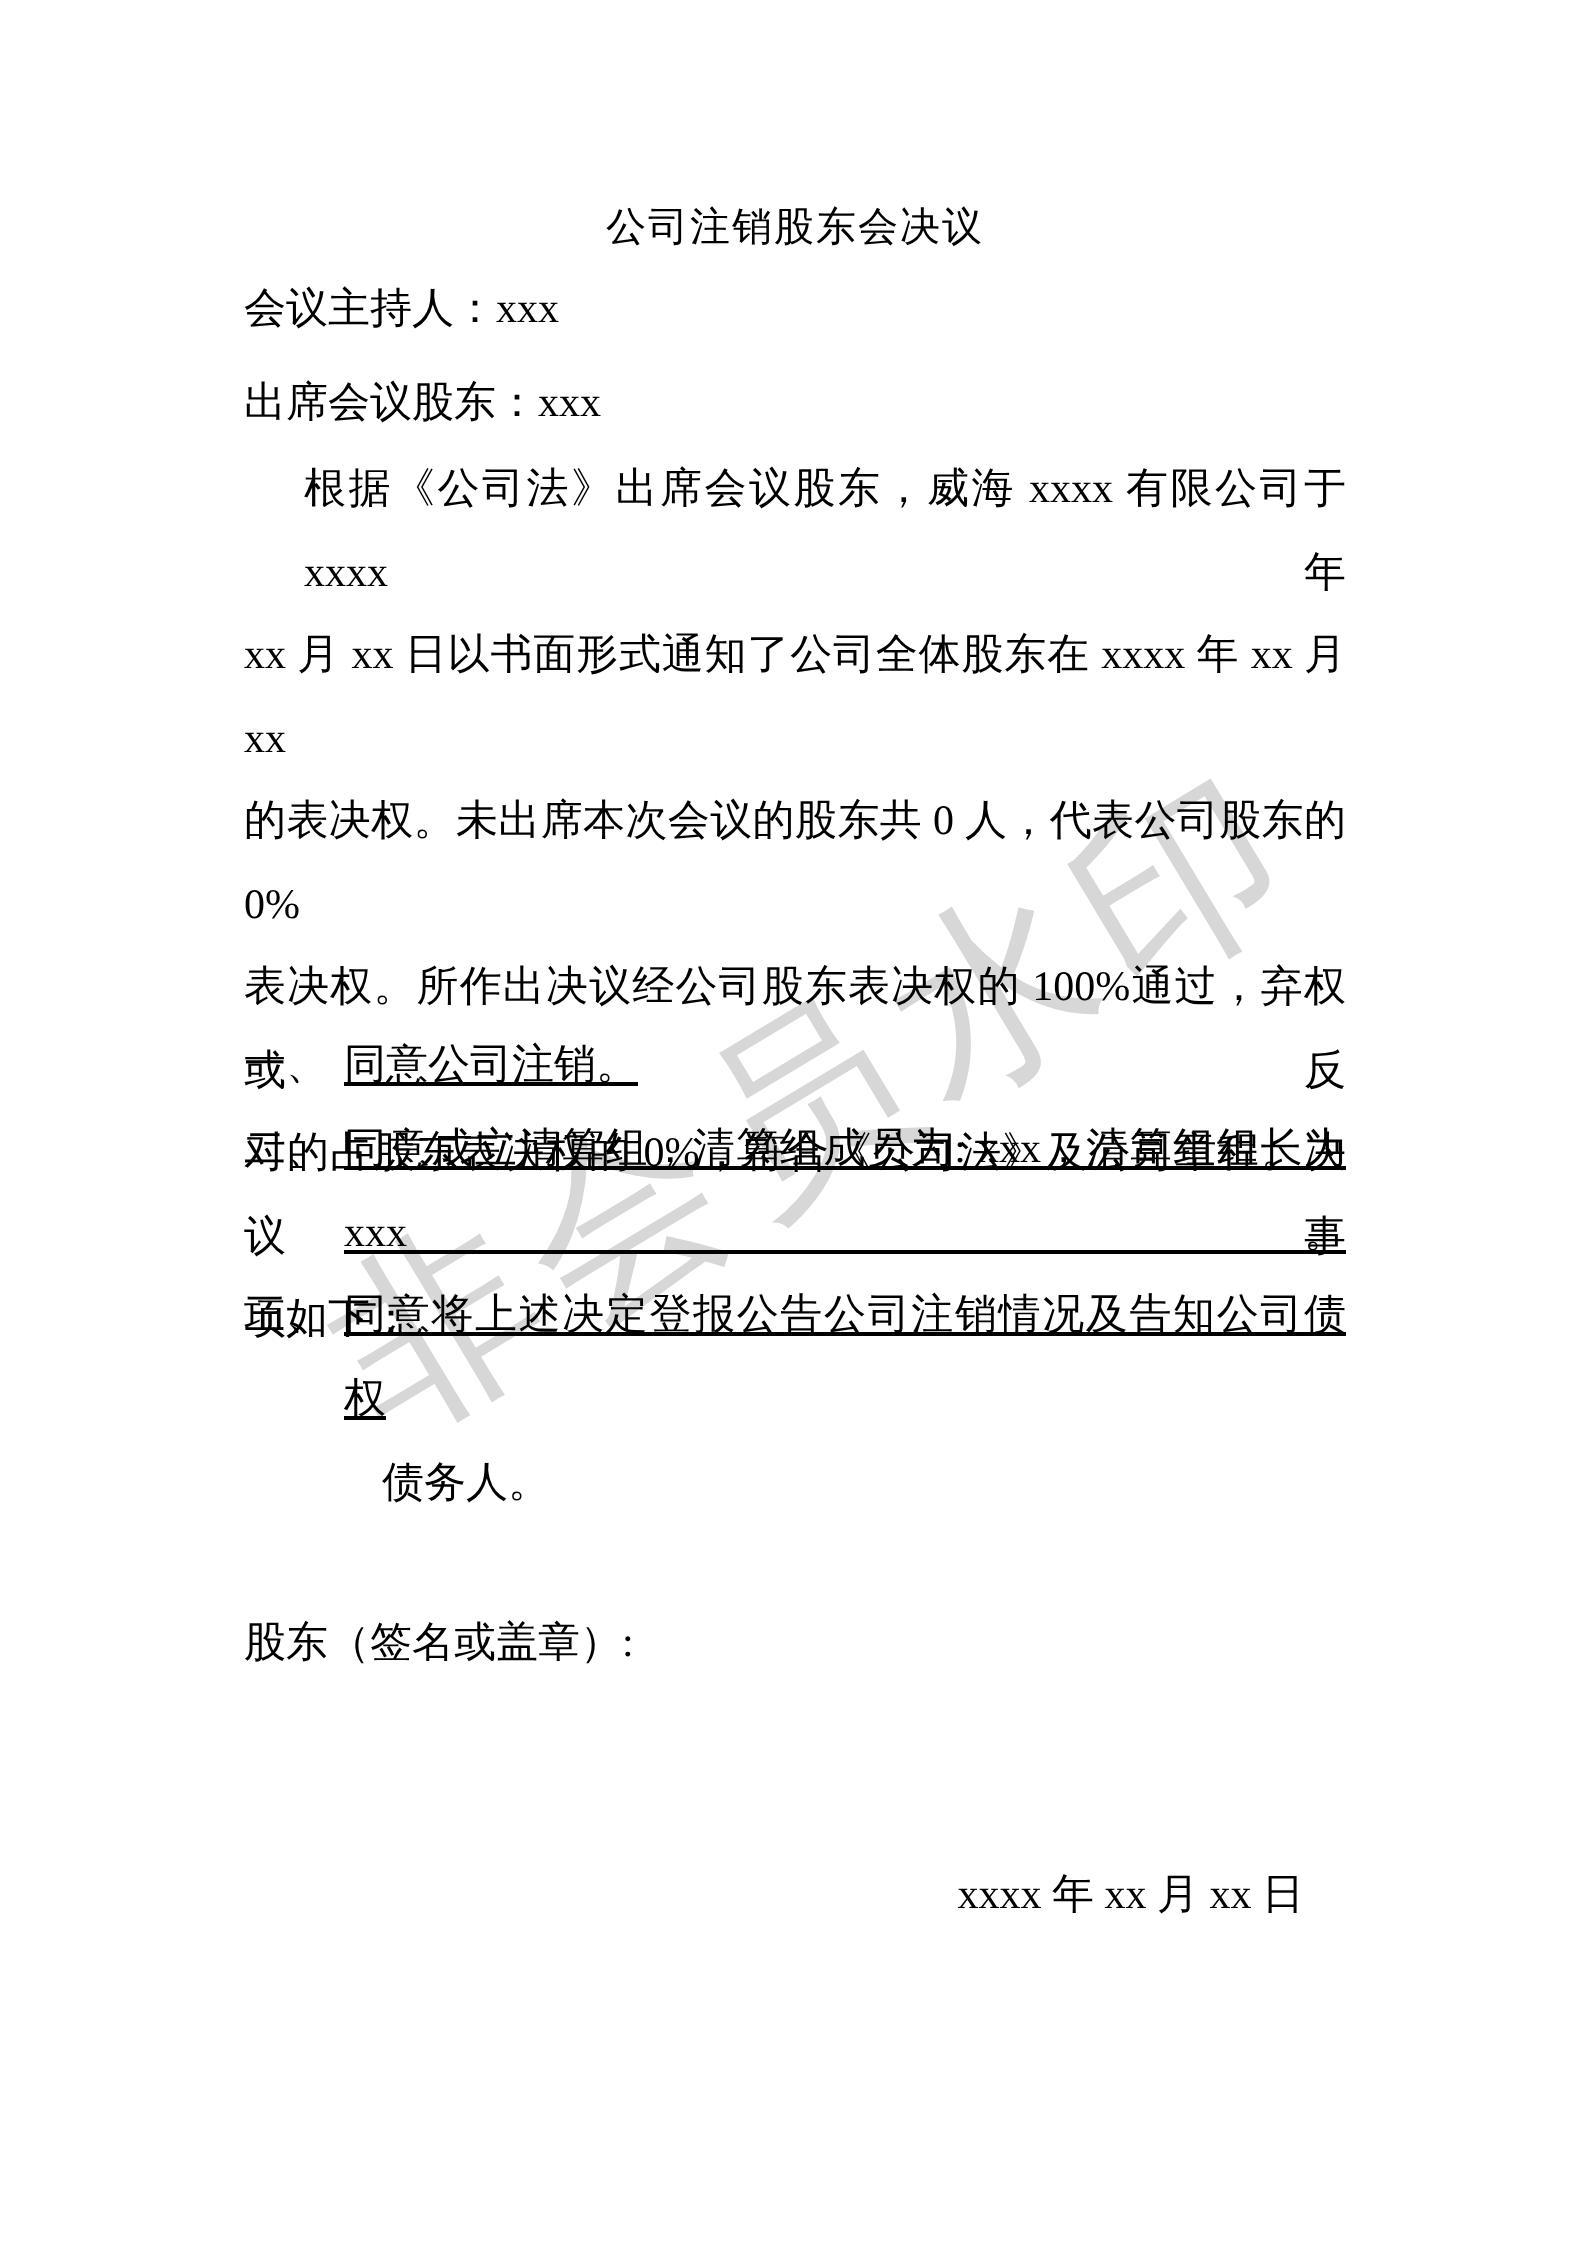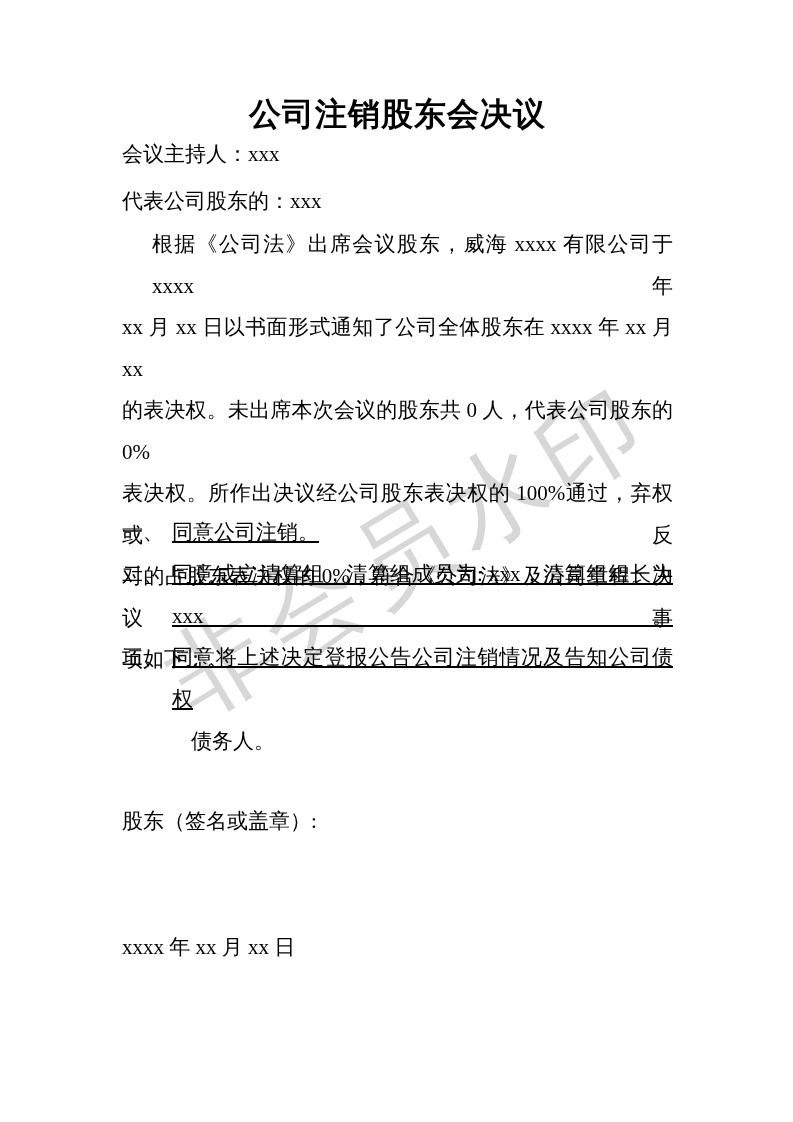--- a/index.html
+++ b/index.html
@@ -39,23 +39,23 @@
     z-index: 1;
     font-size: 21px;
     line-height: 41.5px;
   }
   .doc-title {
     position: absolute;
     left: 0;
     top: 90px;
     width: 551px;
     text-align: center;
-    font-size: 32px;
+    font-size: 20px;
     line-height: 48px;
-    font-weight: 700;
+    font-weight: 400;
     letter-spacing: 1px;
   }
   .meta-host   { position: absolute; left: 0; top: 134px; width: 551px; }
   .meta-attend { position: absolute; left: 0; top: 181px; width: 551px; }
   .para {
     position: absolute;
     left: 0;
     top: 224px;
     width: 551px;
   }
@@ -90,39 +90,39 @@
     position: absolute;
     left: 0;
     top: 801px;
     width: 551px;
   }
   .date-line {
     position: absolute;
     left: 0;
     top: 927px;
     width: 551px;
-    text-align: left;
+    text-align: right;
     padding-right: 21px;
     box-sizing: border-box;
   }
 </style>
 </head>
 <body>
 
 <div class="page">
 
   <div class="watermark" style="color: rgb(215, 215, 215); transform: translate(-50%, -50%) rotate(-31deg);">非会员水印</div>
 
   <div class="content">
 
     <div class="doc-title">公司注销股东会决议</div>
 
     <div class="meta-host">会议主持人：xxx</div>
 
-    <div class="meta-attend">代表公司股东的：xxx</div>
+    <div class="meta-attend">出席会议股东：xxx</div>
 
     <div class="para">
       <div class="jline first">根据《公司法》出席会议股东，威海 xxxx 有限公司于 xxxx 年</div>
       <div class="jline">xx 月 xx 日以书面形式通知了公司全体股东在 xxxx 年 xx 月 xx</div>
       <div class="jline">的表决权。未出席本次会议的股东共 0 人，代表公司股东的 0%</div>
       <div class="jline">表决权。所作出决议经公司股东表决权的 100%通过，弃权或反</div>
       <div class="jline">对的占股东表决权的 0%，符合《公司法》及公司章程。决议事</div>
       <div class="lline">项如下：</div>
     </div>
 

